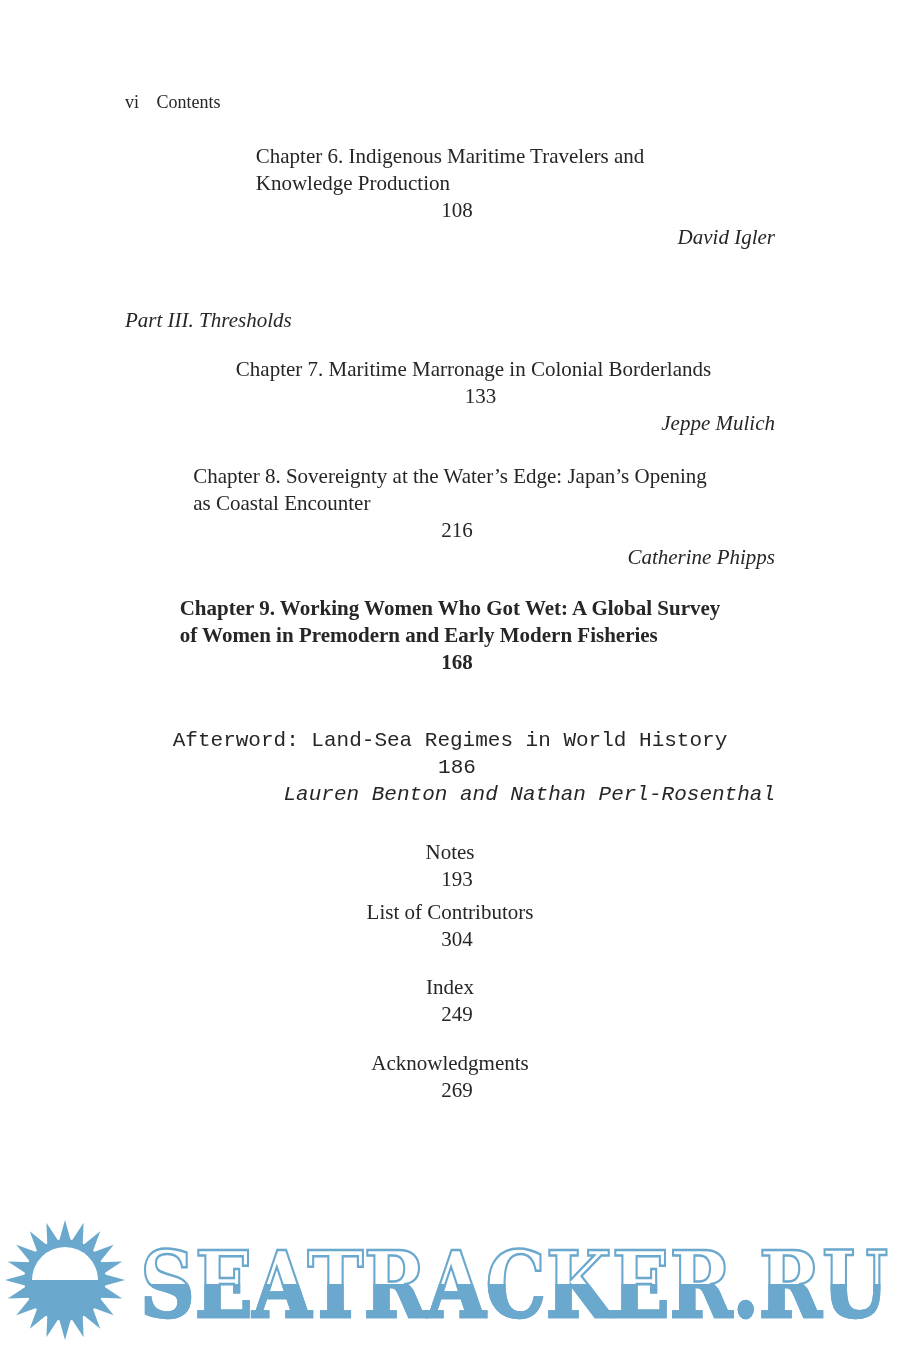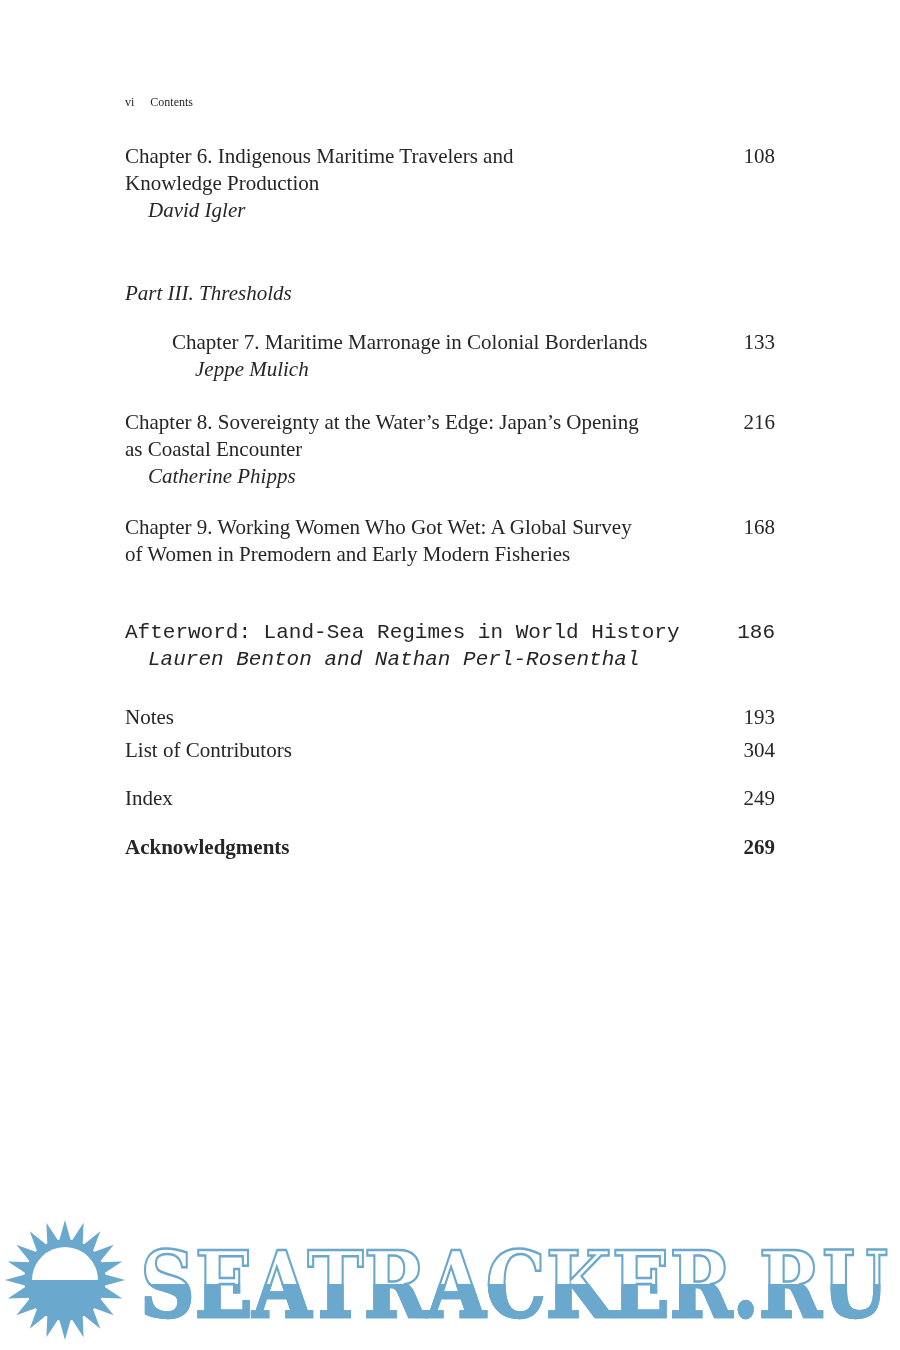--- a/index.html
+++ b/index.html
@@ -11,43 +11,43 @@
     position:relative;
     overflow:hidden;
   }
   .content {
     position:absolute;
     left:125px; top:0;
     width:650px;
   }
   .pagehead {
     margin-top:91px;
-    font-size:12px;
+    font-size:18px;
     line-height:22px;
   }
   .pagehead .folio { display:inline-block; }
   .pagehead .head-title { display:inline-block; margin-left:13px; }
 
   .entry, .part-heading { font-size:21px; line-height:27px; }
-  .row { display:flex; align-items:flex-start; }
+  .row { display:flex; align-items:center;flex-direction:column; }
   .title { flex:1; }
   .pagenum { margin-left:14px; white-space:nowrap; }
-  .author { font-style:italic; padding-left:23px; }
+  .author { font-style:italic; padding-left:23px;text-align:right; }
   .part-heading { font-style:italic; }
 
   .mt-ch6 { margin-top:30px; }
   .mt-part3 { margin-top:56px; }
   .mt-ch7 { margin-top:22px;margin-left:47px; }
   .mt-ch8 { margin-top:26px; }
-  .mt-ch9 { margin-top:24px; }
+  .mt-ch9 { margin-top:24px;font-weight:bold; }
   .mt-afterword { margin-top:51px;font-family:Liberation Mono, monospace; }
   .mt-notes { margin-top:31px; }
   .mt-contributors { margin-top:6px; }
   .mt-index { margin-top:21px; }
-  .mt-acknowledgments { margin-top:22px;font-weight:bold; }
+  .mt-acknowledgments { margin-top:22px; }
 
   .wm-sun { position:absolute; left:2px; top:1217px; width:126px; height:126px; }
   .wm-text { position:absolute; left:140px; top:1240px; width:752px; height:85px; }
   .wm-text text {
     font-family:"DejaVu Serif","Liberation Serif",serif;
     font-weight:bold;
   }
 </style>
 </head>
 <body>

